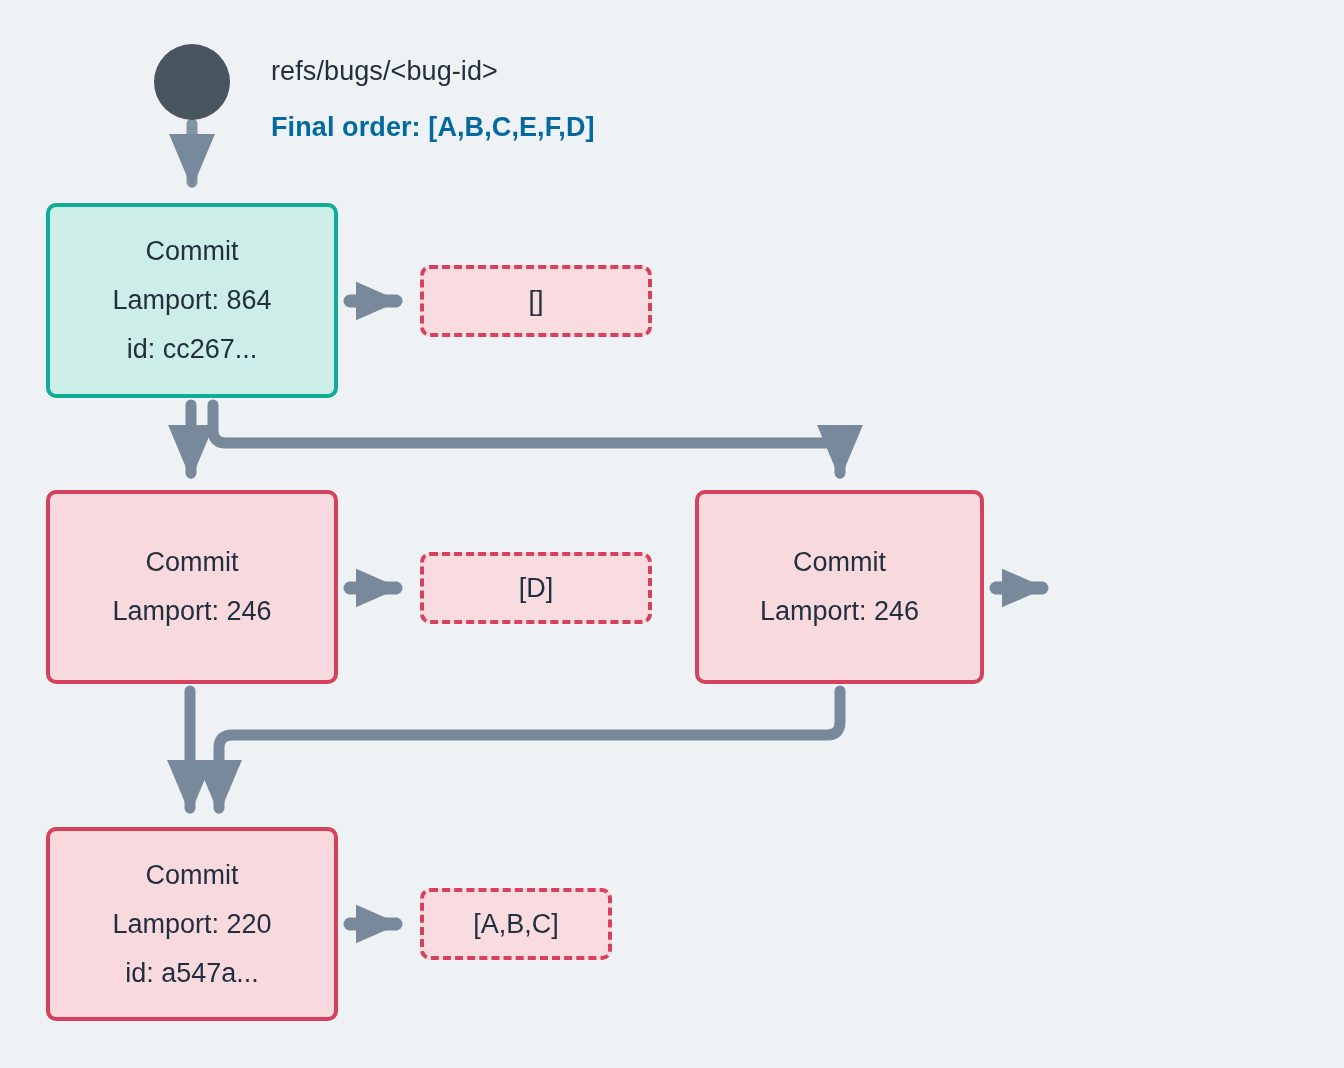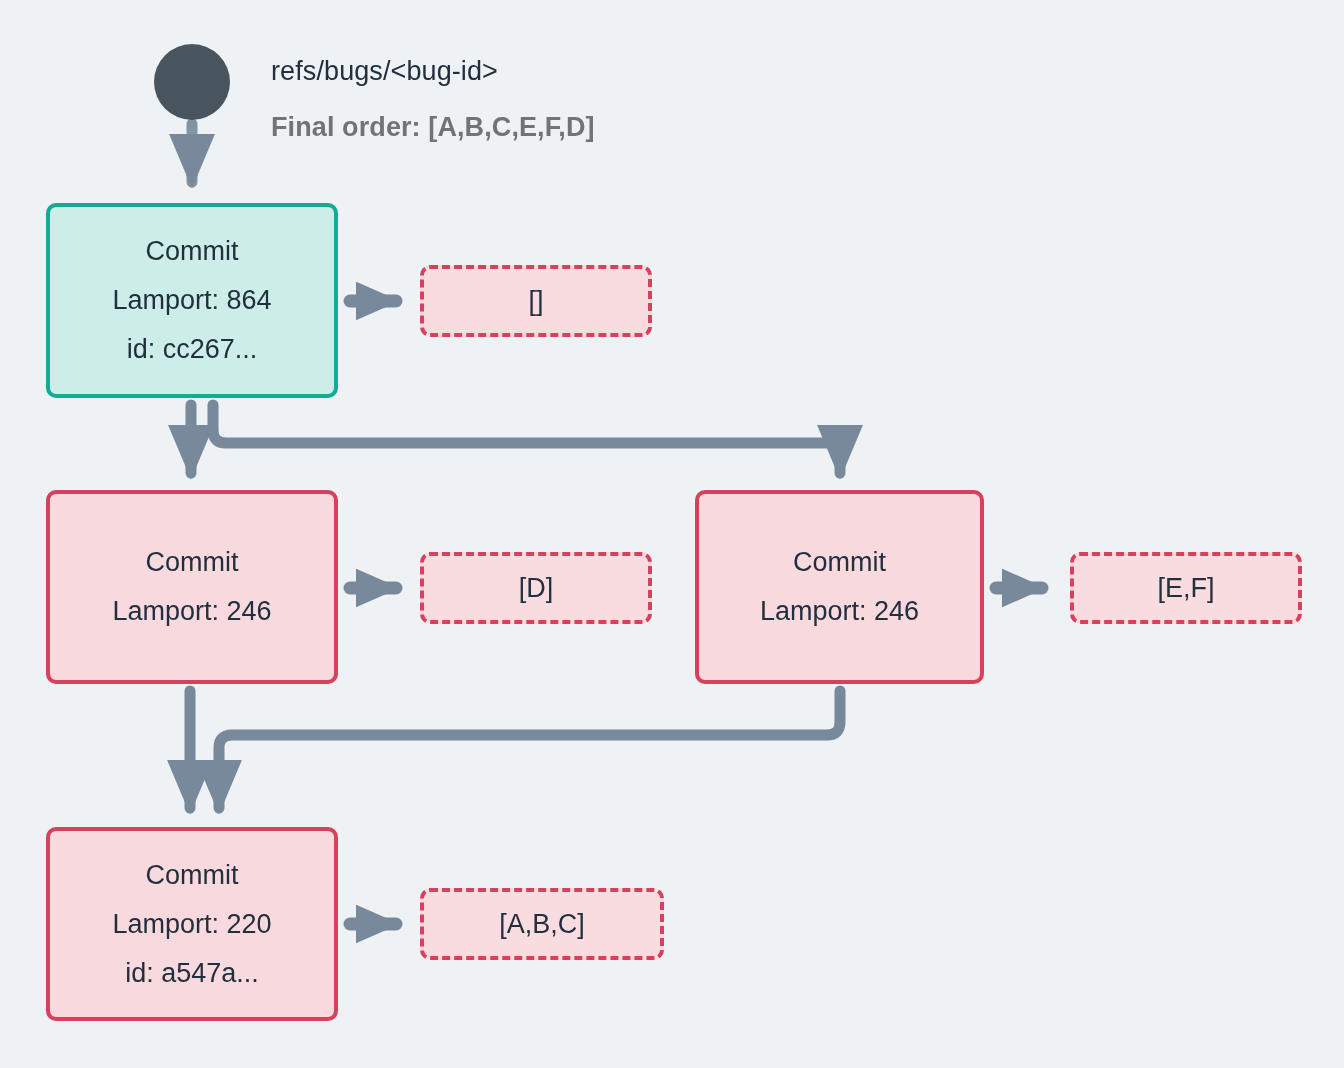--- a/index.html
+++ b/index.html
@@ -47,21 +47,21 @@
     color: #222f3e;
     white-space: nowrap;
     letter-spacing: 0.1px;
   }
   .final-order-label {
     position: absolute;
     left: 271px;
     top: 112px;
     font-size: 27px;
     font-weight: bold;
-    color: #737373;
+    color: #0369a1;
     white-space: nowrap;
     letter-spacing: 0.1px;
   }
 
   
   .commit-node {
     position: absolute;
     box-sizing: border-box;
     border-radius: 10px;
     display: flex;
@@ -101,21 +101,21 @@
     display: flex;
     align-items: center;
     justify-content: center;
     color: #222f3e;
     font-size: 27px;
     white-space: nowrap;
   }
   .op-a  { left: 420px;  top: 265px; width: 232px; height: 72px; }
   .op-b  { left: 420px;  top: 552px; width: 232px; height: 72px; }
   .op-c  { left: 1070px; top: 552px; width: 232px; height: 72px; }
-  .op-d  { left: 420px;  top: 888px; width: 244px; height: 72px; }
+  .op-d  { left: 420px;  top: 888px; width: 192px; height: 72px; }
 </style>
 </head>
 <body>
 
 <div id="canvas">
 
   <svg id="edges" viewBox="0 0 1344 1068" width="1344" height="1068">
     <defs>
       <marker id="arrowhead" markerWidth="5" markerHeight="4.2" refX="4.4" refY="2.1" orient="auto" markerUnits="strokeWidth">
         <path d="M0,0 L5,2.1 L0,4.2 Z" fill="#77899a"></path>
@@ -182,23 +182,20 @@
     <span class="line">Lamport: 246</span>
   </div>
   <div class="op-box op-b">
     <span>[D]</span>
   </div>
 
   <div class="commit-node pink node-c">
     <span class="line">Commit</span>
     <span class="line">Lamport: 246</span>
   </div>
-  <div class="op-box op-c">
-    <span>[E,F]</span>
-  </div>
 
   <div class="commit-node pink node-d">
     <span class="line">Commit</span>
     <span class="line">Lamport: 220</span>
     <span class="line">id: a547a...</span>
   </div>
   <div class="op-box op-d">
     <span>[A,B,C]</span>
   </div>
 

